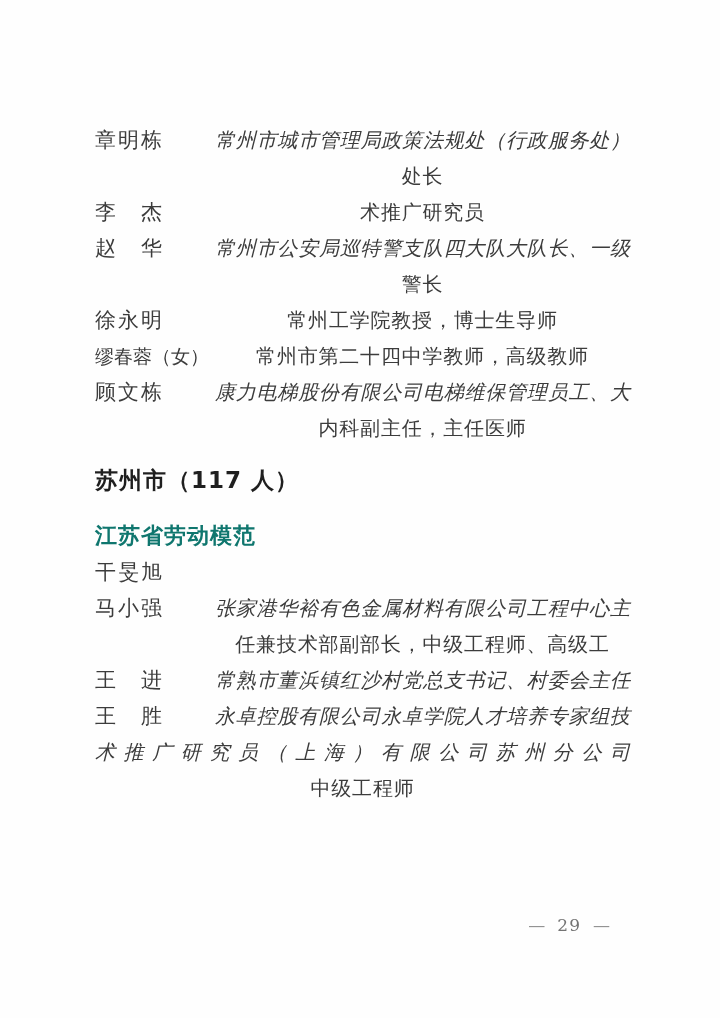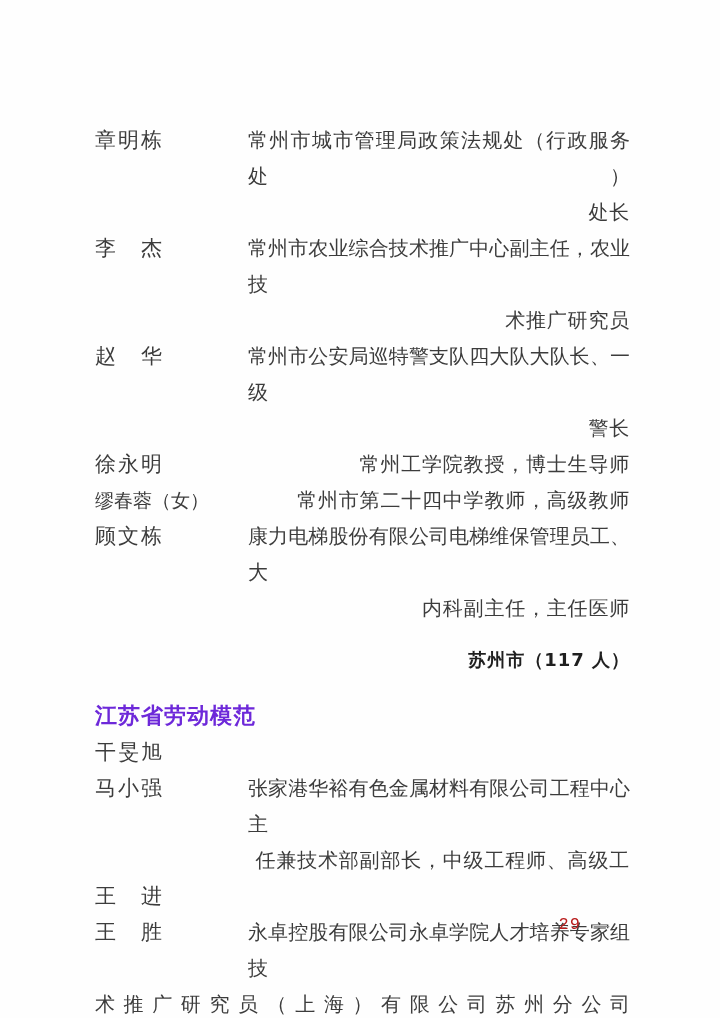--- a/index.html
+++ b/index.html
@@ -19,21 +19,20 @@
   }
   .content {
     position: absolute;
     left: 95px;
     top: 122px;
     width: 535px;
   }
   .entry-row {
     display: flex;
     align-items: flex-start;
-    gap: 33px;
   }
   .name-col {
     flex: 0 0 120px;
     width: 120px;
     font-size: 21px;
     line-height: 36px;
     letter-spacing: 2px;
     white-space: nowrap;
   }
   .name-col.tight {
@@ -41,84 +40,83 @@
     letter-spacing: 0;
   }
   .desc-col {
     flex: 1 1 auto;
     min-width: 0;
     font-size: 20px;
     line-height: 36px;
   }
   .desc-line {
     letter-spacing: 0.8px;
-    text-align: right;
+    text-align: center;
   }
   .desc-line.full {
     text-align: justify;
     text-align-last: justify;
     letter-spacing: 0;
+    font-style: italic;
   }
   .city-heading {
     margin: 16px 0 0 0;
     font-family: "DejaVu Sans", "Liberation Sans", sans-serif;
     font-weight: 700;
-    font-size: 18px;
+    font-size: 23px;
     line-height: 36px;
-    text-align: right;
+    text-align: left;
     letter-spacing: 1px;
     color: #1f1f1f;
   }
   .award-heading {
     margin: 20px 0 0 0;
     font-family: "DejaVu Sans", "Liberation Sans", sans-serif;
     font-weight: 700;
     font-size: 22px;
     line-height: 36px;
     text-align: left;
     letter-spacing: 1px;
-    color: #6d28d9;
+    color: #0f766e;
   }
   .page-footer {
     position: absolute;
     top: 913px;
     right: 110px;
     display: flex;
     align-items: center;
     gap: 12px;
     font-size: 17px;
     line-height: 24px;
   }
   .footer-dash {
     color: #8f8f8f;
   }
   .footer-num {
-    color: #b91c1c;
+    color: #737373;
     letter-spacing: 1px;
-    font-family: Liberation Mono, monospace;
   }
 </style>
 </head>
 <body>
 
 <div class="page">
   <main class="content">
 
     <section class="roster" id="roster-continued">
         <div class="entry-row">
           <div class="name-col">章明栋</div>
           <div class="desc-col">
             <div class="desc-line full">常州市城市管理局政策法规处（行政服务处）</div>
             <div class="desc-line">处长</div>
           </div>
         </div>
         <div class="entry-row">
           <div class="name-col">李　杰</div>
           <div class="desc-col">
-            <div class="desc-line full">常州市农业综合技术推广中心副主任，农业技</div>
             <div class="desc-line">术推广研究员</div>
           </div>
         </div>
         <div class="entry-row">
           <div class="name-col">赵　华</div>
           <div class="desc-col">
             <div class="desc-line full">常州市公安局巡特警支队四大队大队长、一级</div>
             <div class="desc-line">警长</div>
           </div>
         </div>
@@ -153,20 +151,23 @@
         </div>
         <div class="entry-row">
           <div class="name-col">马小强</div>
           <div class="desc-col">
             <div class="desc-line full">张家港华裕有色金属材料有限公司工程中心主</div>
             <div class="desc-line">任兼技术部副部长，中级工程师、高级工</div>
           </div>
         </div>
         <div class="entry-row">
           <div class="name-col">王　进</div>
+          <div class="desc-col">
+            <div class="desc-line full">常熟市董浜镇红沙村党总支书记、村委会主任</div>
+          </div>
         </div>
         <div class="entry-row">
           <div class="name-col">王　胜</div>
           <div class="desc-col">
             <div class="desc-line full">永卓控股有限公司永卓学院人才培养专家组技</div>
           </div>
         </div>
         <div class="entry-row">
           <div class="desc-col">
             <div class="desc-line full">术推广研究员（上海）有限公司苏州分公司</div>

